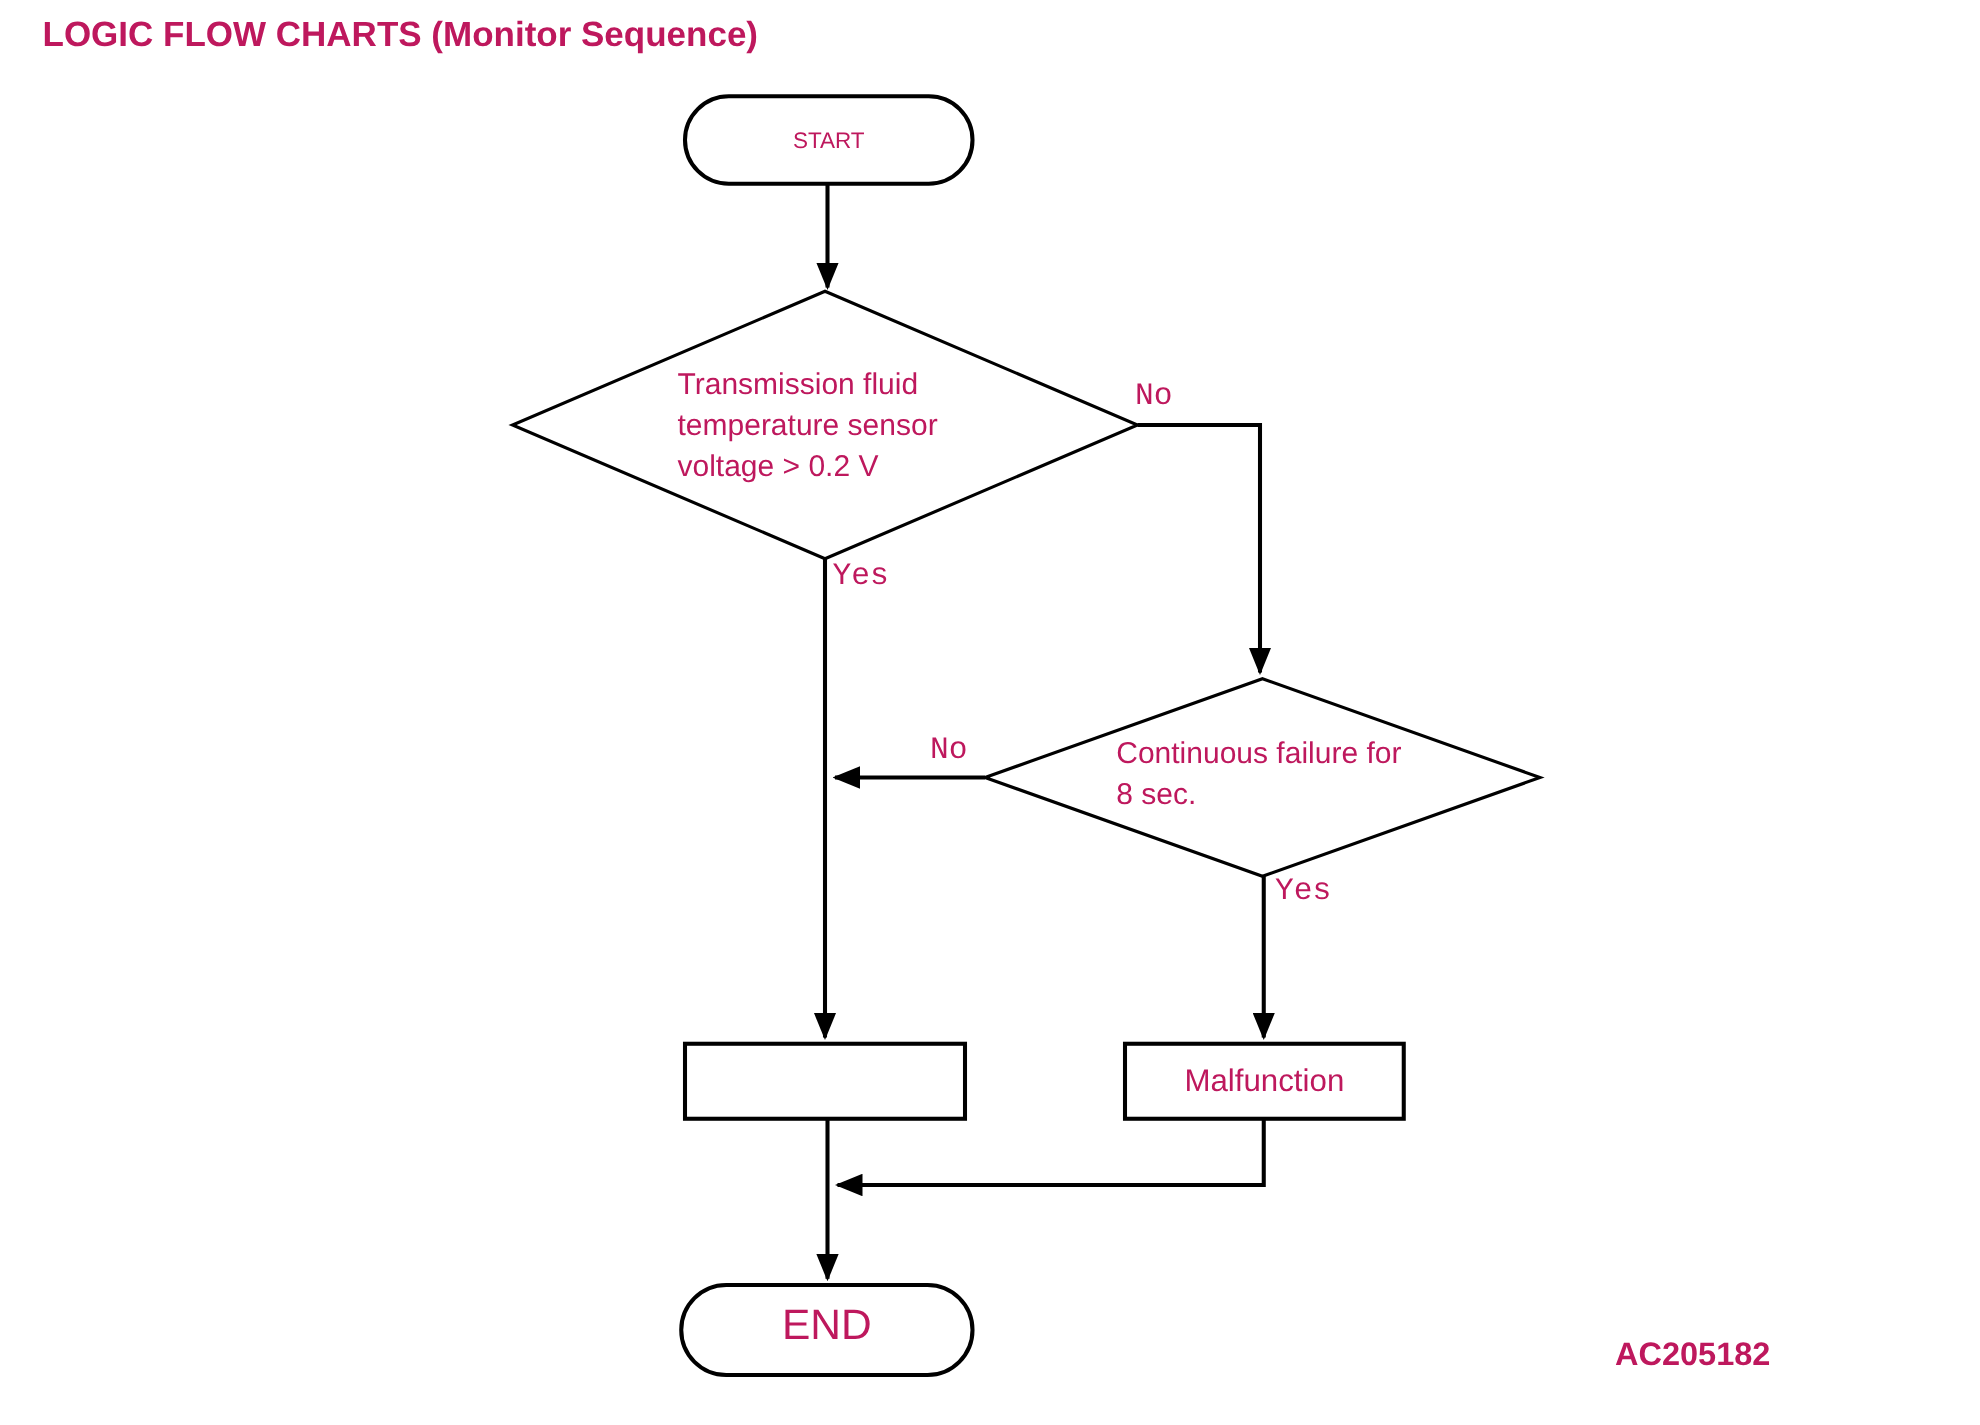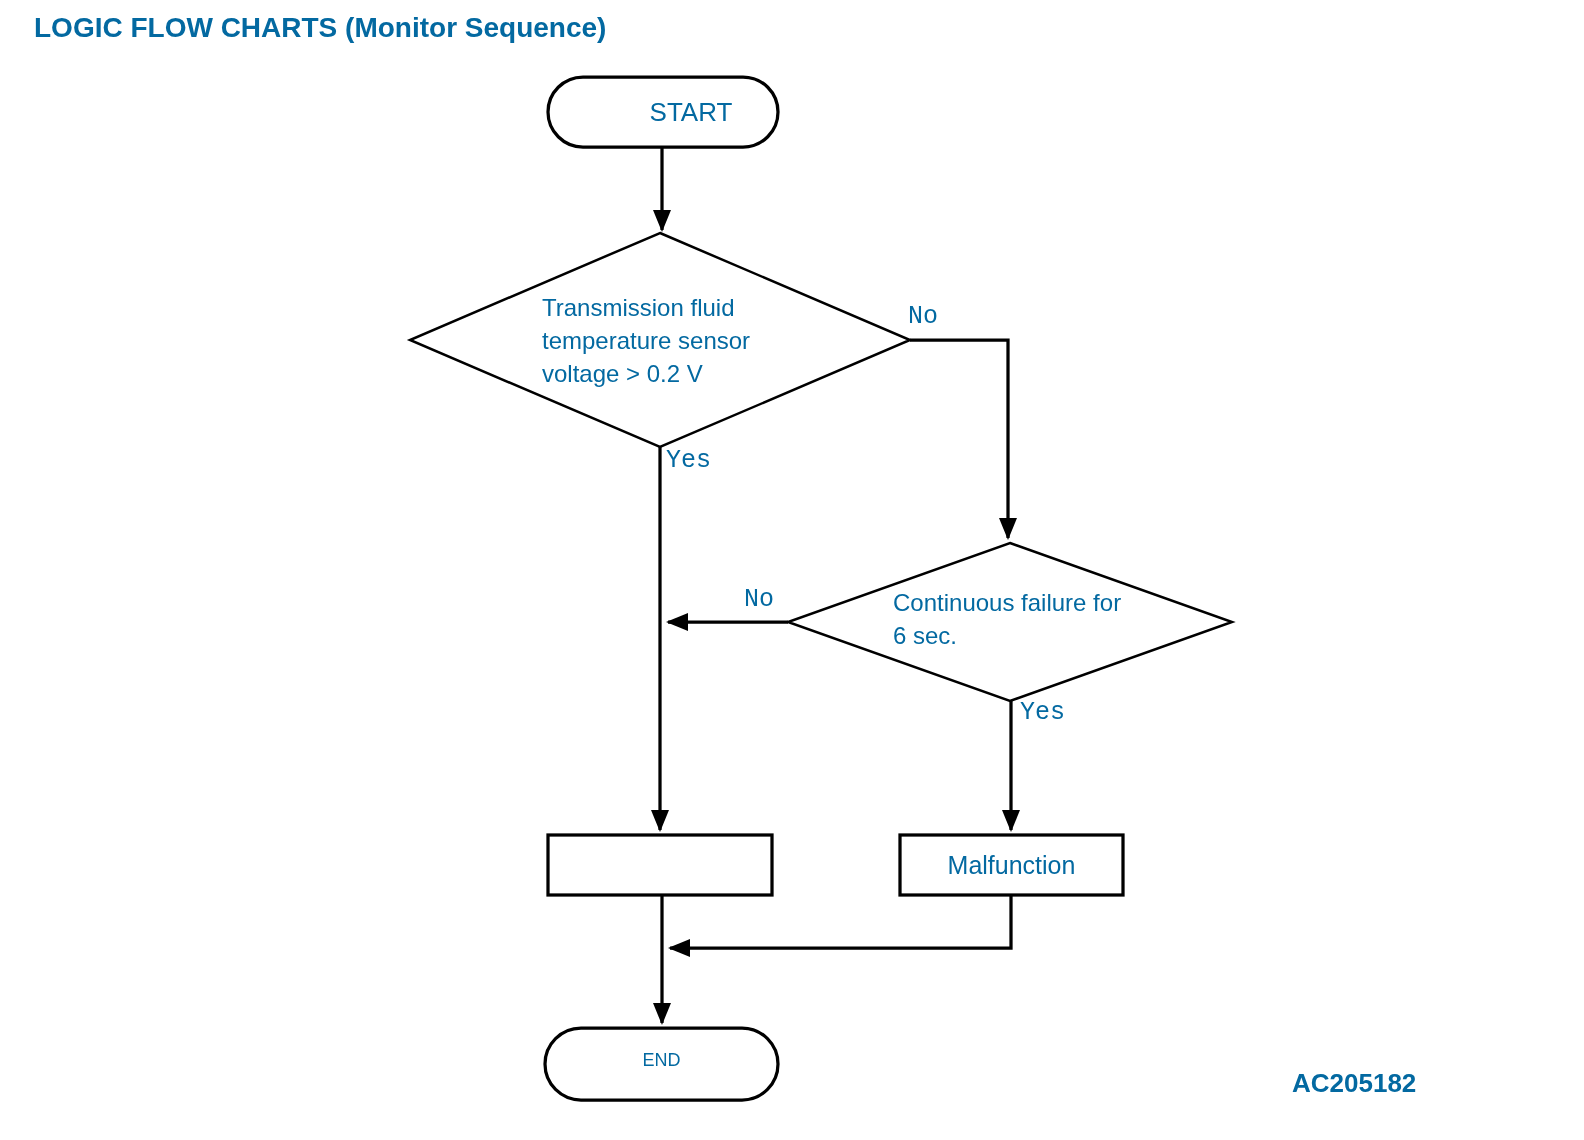--- a/index.html
+++ b/index.html
@@ -1,21 +1,21 @@
 <!DOCTYPE html>
 <html><head>
 <meta charset="utf-8">
 <style>
   html, body { margin: 0; padding: 0; background: #ffffff; }
   .canvas {
     position: relative;
     width: 1584px;
     height: 1140px;
     background: #ffffff;
-    color: #0369a1;
+    color: #be185d;
     font-family: "Liberation Sans", sans-serif;
     overflow: hidden;
   }
   .abs { position: absolute; }
   .page-title {
     left: 34px; top: 12px;
     font-size: 28px;
     font-weight: 700;
     letter-spacing: 0px;
     white-space: nowrap;
@@ -26,22 +26,22 @@
     font-weight: 700;
     white-space: nowrap;
   }
   svg.flow { position: absolute; left: 0; top: 0; }
   .node-label {
     display: flex;
     align-items: center;
     justify-content: center;
     text-align: center;
   }
-  .lbl-start { left: 576px; top: 77px;  width: 230px; height: 70px; font-size: 26px; }
-  .lbl-end   { left: 545px; top: 1028px; width: 233px; height: 64px; font-size: 18px; }
+  .lbl-start { left: 548px; top: 77px;  width: 230px; height: 70px; font-size: 18px; }
+  .lbl-end   { left: 545px; top: 1028px; width: 233px; height: 64px; font-size: 34px; }
   .lbl-good  { left: 548px; top: 835px; width: 224px; height: 60px; font-size: 25px; }
   .lbl-malf  { left: 900px; top: 835px; width: 223px; height: 60px; font-size: 25px; text-align: right; }
   .decision-text {
     font-size: 24px;
     line-height: 33px;
     text-align: left;
   }
   .lbl-d1 { left: 542px; top: 291px; width: 250px; }
   .lbl-d2 { left: 893px; top: 586px; width: 240px; }
   .edge-label { font-size: 25px; white-space: nowrap; font-family: Liberation Mono, monospace; }
@@ -77,21 +77,21 @@
     <polygon points="1010,543 1232,622 1010,701 788,622" fill="#ffffff" stroke="#000000" stroke-width="2.5"></polygon>
     <rect x="548" y="835" width="224" height="60" fill="#ffffff" stroke="#000000" stroke-width="3.25"></rect>
     <rect x="900" y="835" width="223" height="60" fill="#ffffff" stroke="#000000" stroke-width="3.25"></rect>
     <rect x="545" y="1028" width="233" height="72" rx="36" ry="36" fill="#ffffff" stroke="#000000" stroke-width="3.25"></rect>
   </svg>
 
   <div class="abs node-label lbl-start">START</div>
 
   <div class="abs decision-text lbl-d1">Transmission fluid temperature sensor voltage &gt; 0.2 V</div>
 
-  <div class="abs decision-text lbl-d2">Continuous failure for 6 sec.</div>
+  <div class="abs decision-text lbl-d2">Continuous failure for 8 sec.</div>
 
 
   <div class="abs node-label lbl-malf">Malfunction</div>
 
   <div class="abs node-label lbl-end">END</div>
 
   <div class="abs edge-label lbl-no1">No</div>
 
   <div class="abs edge-label lbl-yes1">Yes</div>
 

